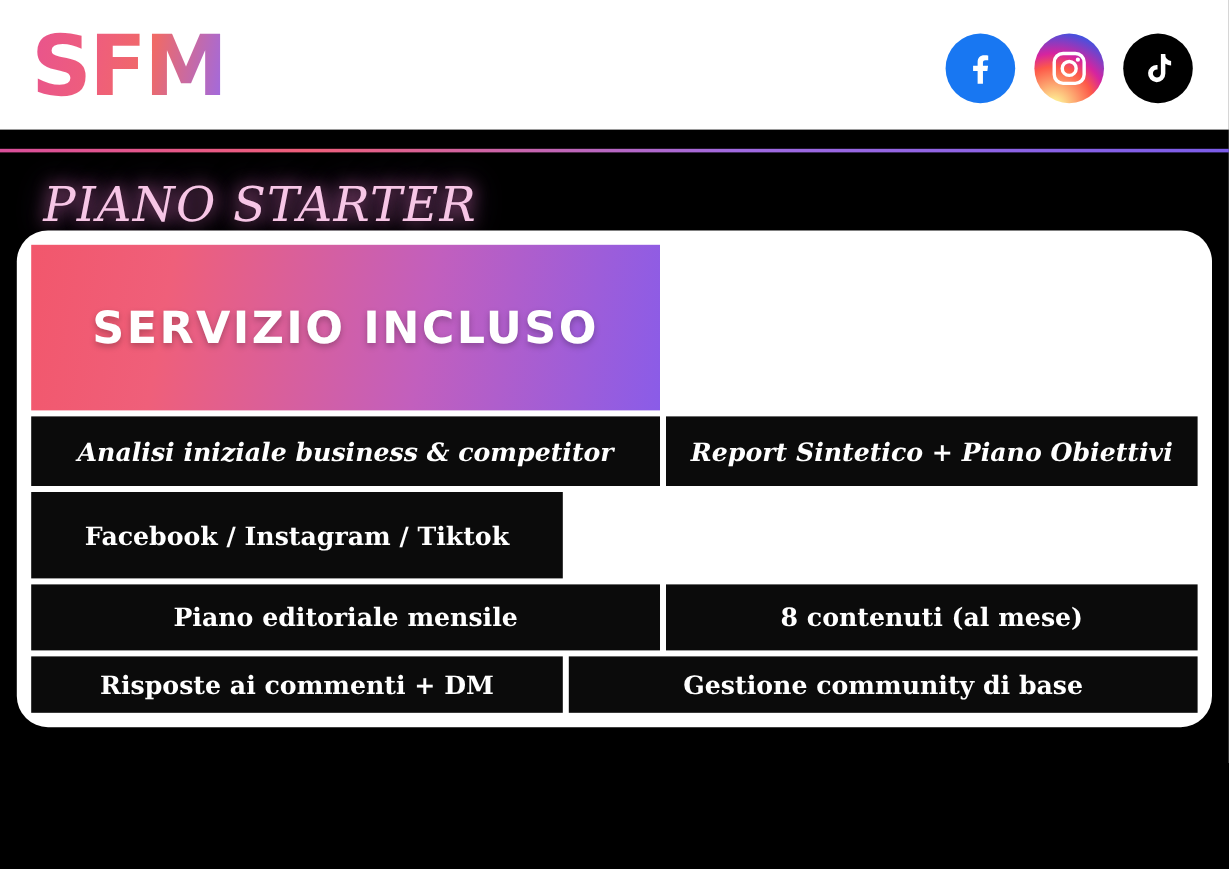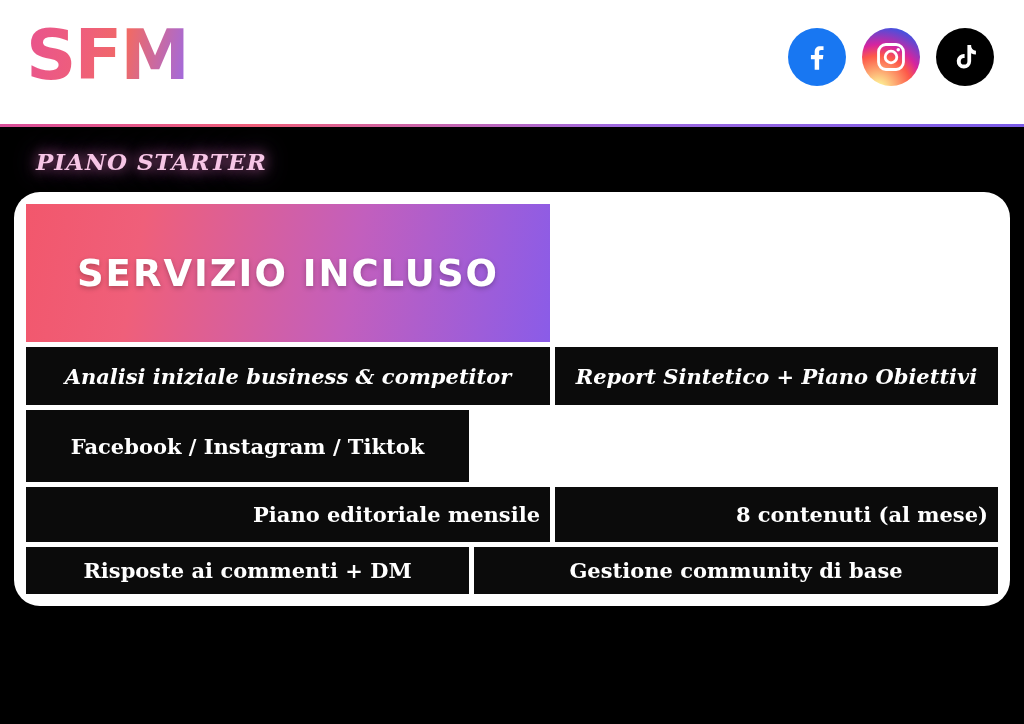--- a/index.html
+++ b/index.html
@@ -14,21 +14,21 @@
     overflow: hidden;
     position: relative;
   }
 
   
   .header {
     position: absolute;
     left: 0;
     top: 0;
     width: 1024px;
-    height: 126px;
+    height: 108px;
     background: #ffffff;
     box-sizing: border-box;
   }
   .logo-wrap {
     position: absolute;
     left: 22px;
     top: 18px;
     width: 230px;
     height: 96px;
   }
@@ -87,23 +87,23 @@
     height: 3px;
     background: linear-gradient(90deg, #d94f9a 0%, #ef5f7a 25%, #a06ae0 60%, #7b5ce8 100%);
   }
 
   
   .plan-title {
     position: absolute;
     left: 36px;
     top: 148px;
     font-family: "DejaVu Serif", serif;
-    font-weight: bold;
+    font-weight: normal;
     font-style: italic;
-    font-size: 23px;
+    font-size: 40px;
     letter-spacing: 1px;
     color: #f7c6e6;
     text-shadow: 0 0 14px rgba(236,120,190,0.75), 0 0 26px rgba(190,110,230,0.5);
   }
 
   
   .card {
     position: absolute;
     left: 14px;
     top: 192px;
@@ -154,21 +154,21 @@
   .body-text {
     font-family: "DejaVu Serif", serif;
     font-weight: bold;
     font-size: 21px;
     line-height: 27px;
     color: #ffffff;
     padding: 0 10px;
   }
   .r1 .cell { height: 58px; font-style: italic; }
   .r2 .cell { height: 72px; }
-  .r3 .cell { height: 55px; justify-content: flex-end; }
+  .r3 .cell { height: 55px; }
   .r4 .cell { height: 47px; }
 
   .r4 .col-a { border-bottom-left-radius: 0; }
 </style>
 </head>
 <body>
 
 <div class="header">
   <div class="logo-wrap">
     <div class="logo-mark">SFM</div>

